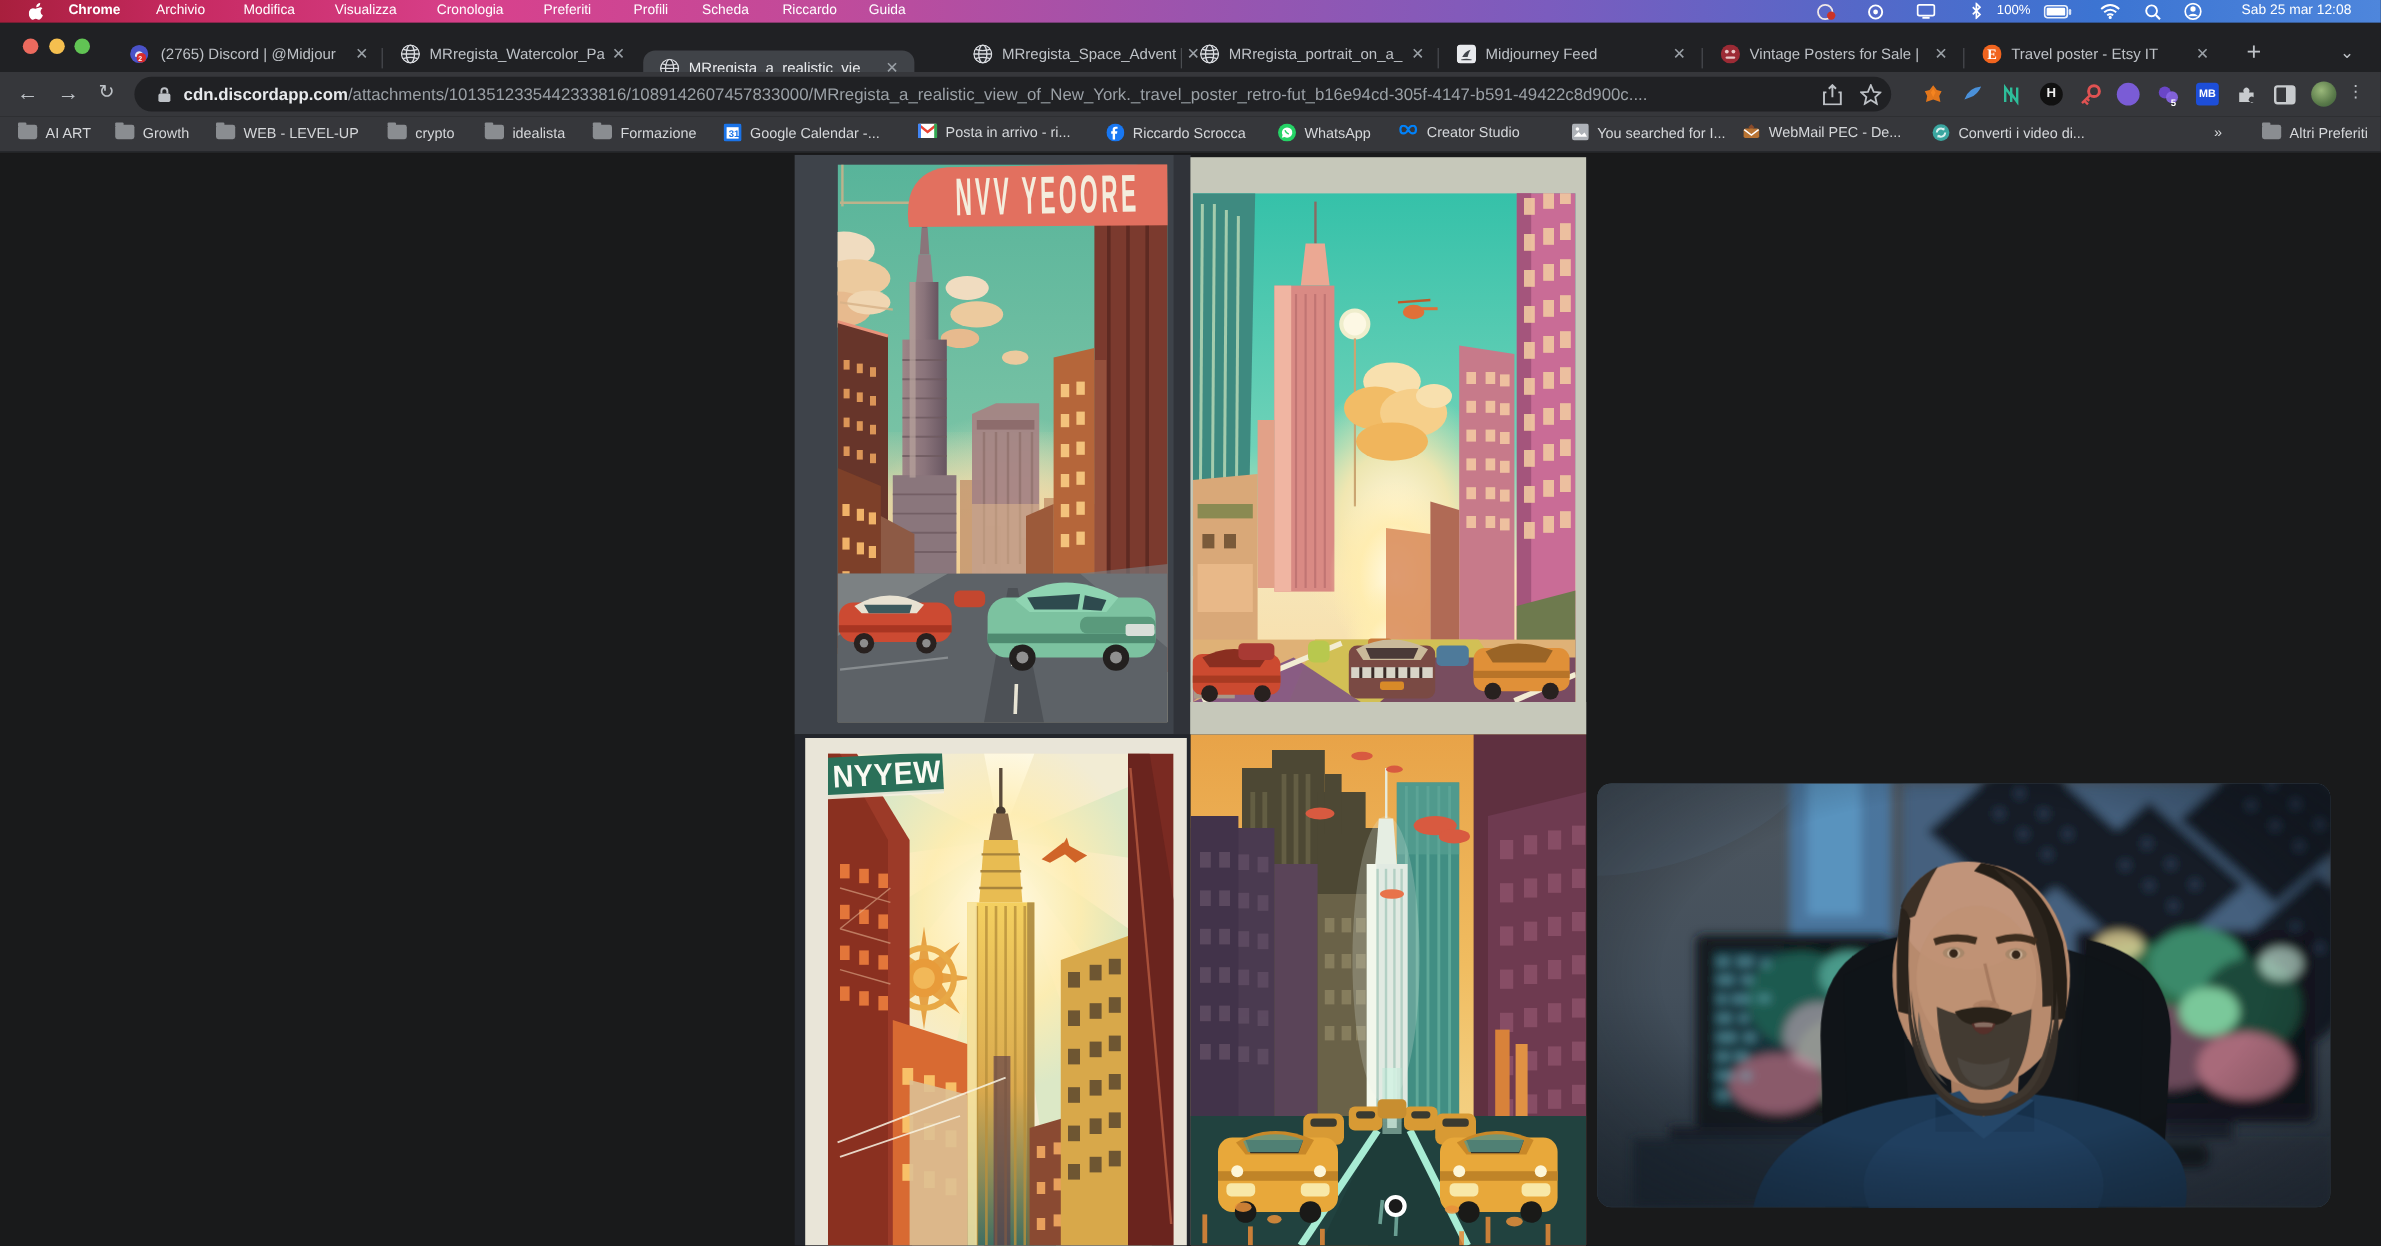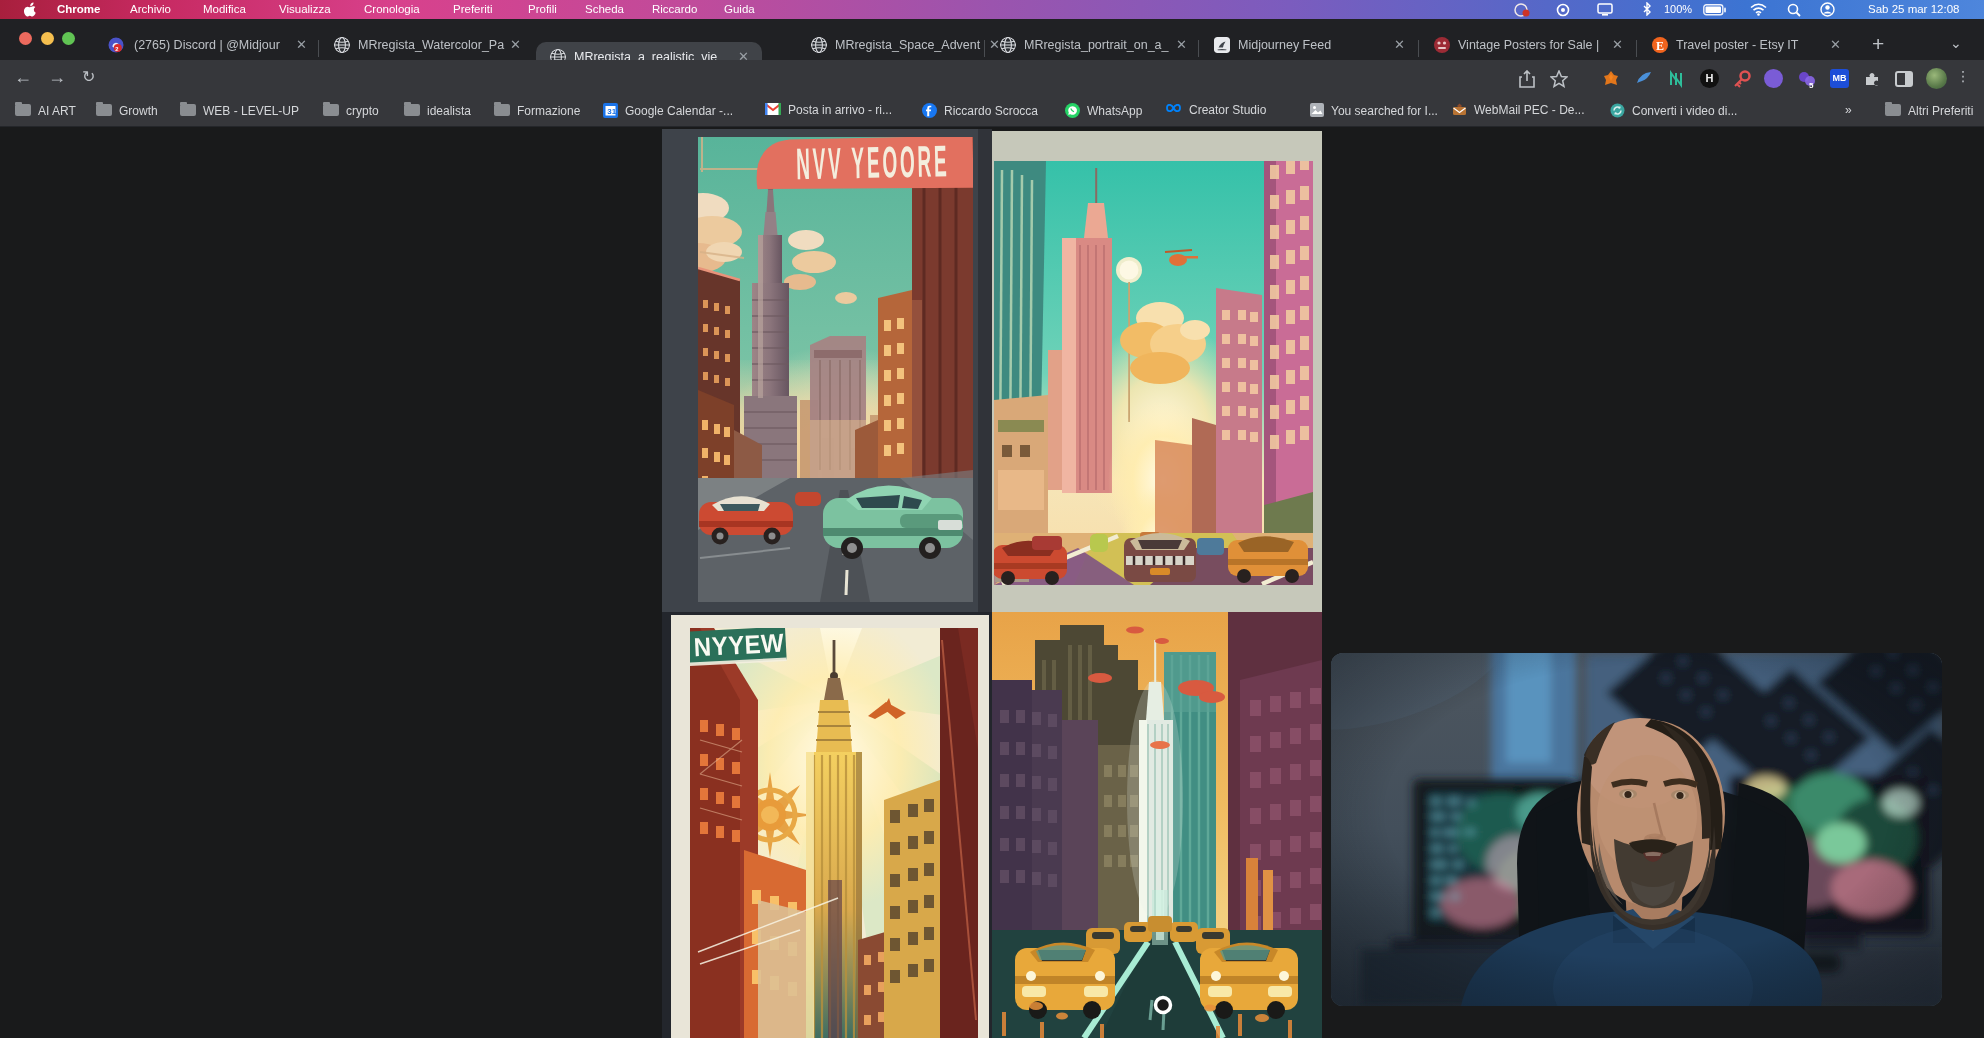--- a/index.html
+++ b/index.html
@@ -168,20 +168,27 @@
     <div class="ttl" style="width:148px;">Travel poster - Etsy IT</div>
     <span class="x" style="left:192px;">✕</span>
   </div>
   <span style="position:absolute;left:1872px;top:13px;color:#bdc1c6;font-size:21px;font-weight:300;">+</span>
   <span style="position:absolute;left:1950px;top:16px;color:#bdc1c6;font-size:14px;">⌄</span>
 </div>
 <div id="navbar">
   <span style="position:absolute;left:14px;top:7px;color:#bdc1c6;font-size:18px;">←</span>
   <span style="position:absolute;left:48px;top:7px;color:#bdc1c6;font-size:18px;">→</span>
   <span style="position:absolute;left:82px;top:7px;color:#bdc1c6;font-size:16px;">↻</span>
+  <div id="urlpill">
+    <svg width="12" height="14" viewBox="0 0 12 14" style="position:absolute;left:19px;top:8px;">
+        <rect x="1" y="6" width="10" height="7" rx="1.5" fill="#bdc1c6"></rect>
+        <path d="M3.5 6 V4 a2.5 2.5 0 0 1 5 0 V6" fill="none" stroke="#bdc1c6" stroke-width="1.6"></path>
+      </svg>
+    <span style="margin-left:41px;color:#e8eaed;font-weight:bold;">cdn.discordapp.com</span><span>/attachments/1013512335442333816/1089142607457833000/MRregista_a_realistic_view_of_New_York._travel_poster_retro-fut_b16e94cd-305f-4147-b591-49422c8d900c....</span>
+  </div>
   <svg width="16" height="18" viewBox="0 0 16 18" style="position:absolute;left:1519px;top:10px;">
       <path d="M8 1 V11 M5 4 L8 1 L11 4" stroke="#bdc1c6" stroke-width="1.6" fill="none"></path>
       <path d="M3 7 H1 V17 H15 V7 H13" stroke="#bdc1c6" stroke-width="1.6" fill="none"></path>
     </svg>
   <svg width="18" height="18" viewBox="0 0 18 18" style="position:absolute;left:1550px;top:10px;">
       <path d="M9 1 L11.4 6.5 L17 7 L12.7 10.8 L14 16.5 L9 13.4 L4 16.5 L5.3 10.8 L1 7 L6.6 6.5 Z" fill="none" stroke="#bdc1c6" stroke-width="1.5"></path>
     </svg>
   <svg width="22" height="22" viewBox="0 0 22 22" style="position:absolute;left:1600px;top:8px;">
       <path d="M11 3 L14 7 L18 8 L16 12 L17 17 L11 15 L5 17 L6 12 L4 8 L8 7 Z" fill="#e2761b"></path>
       <path d="M11 6 L13 9 L11 13 L9 9 Z" fill="#f5841f"></path>

